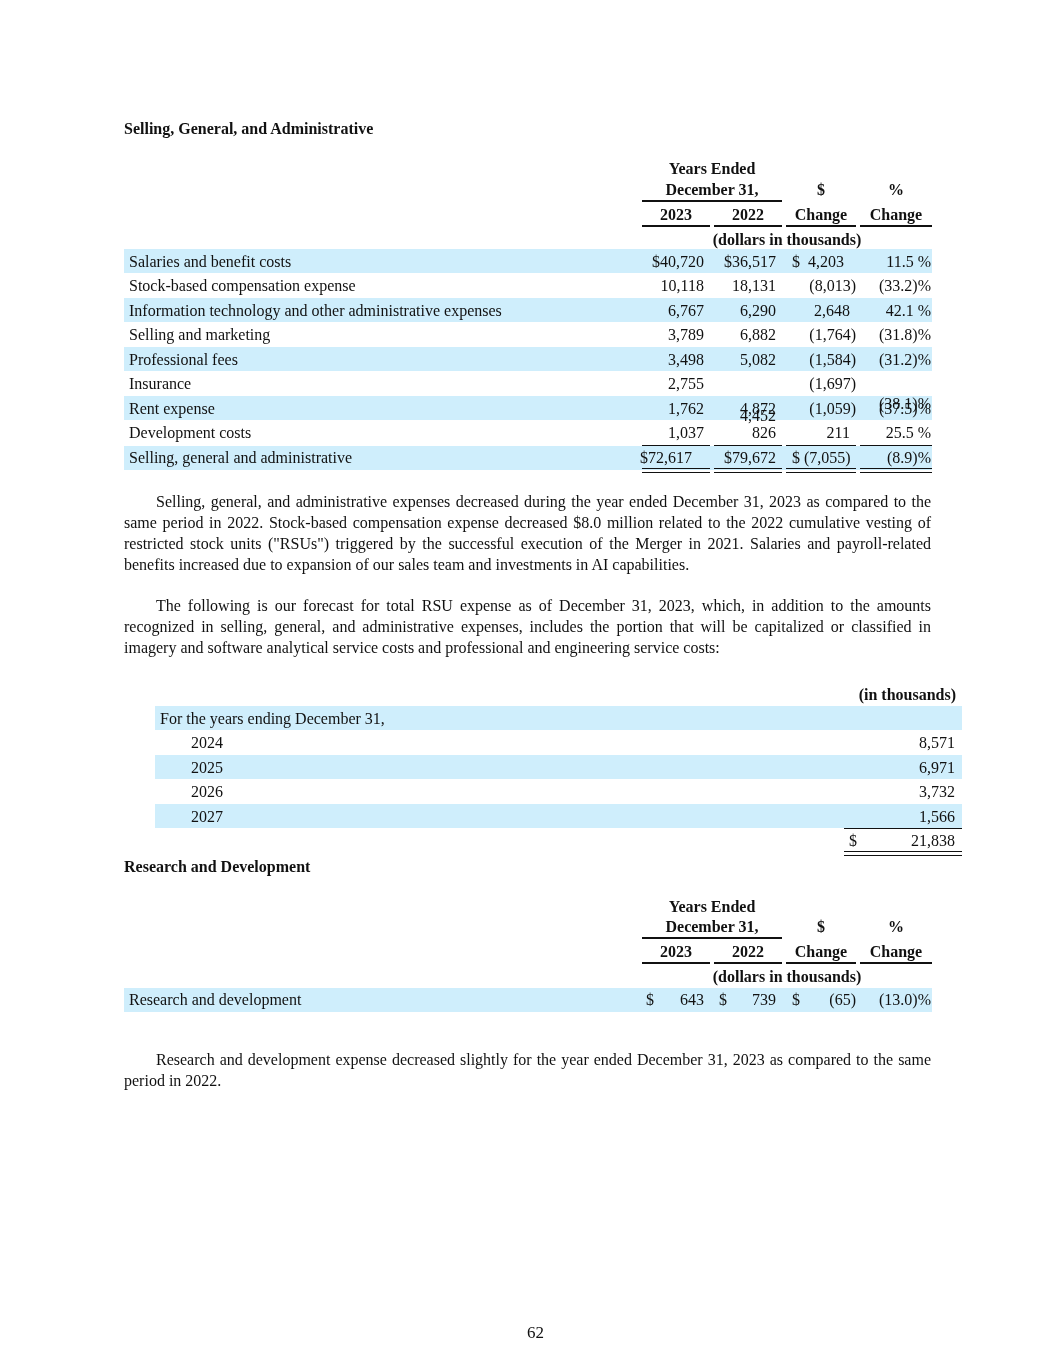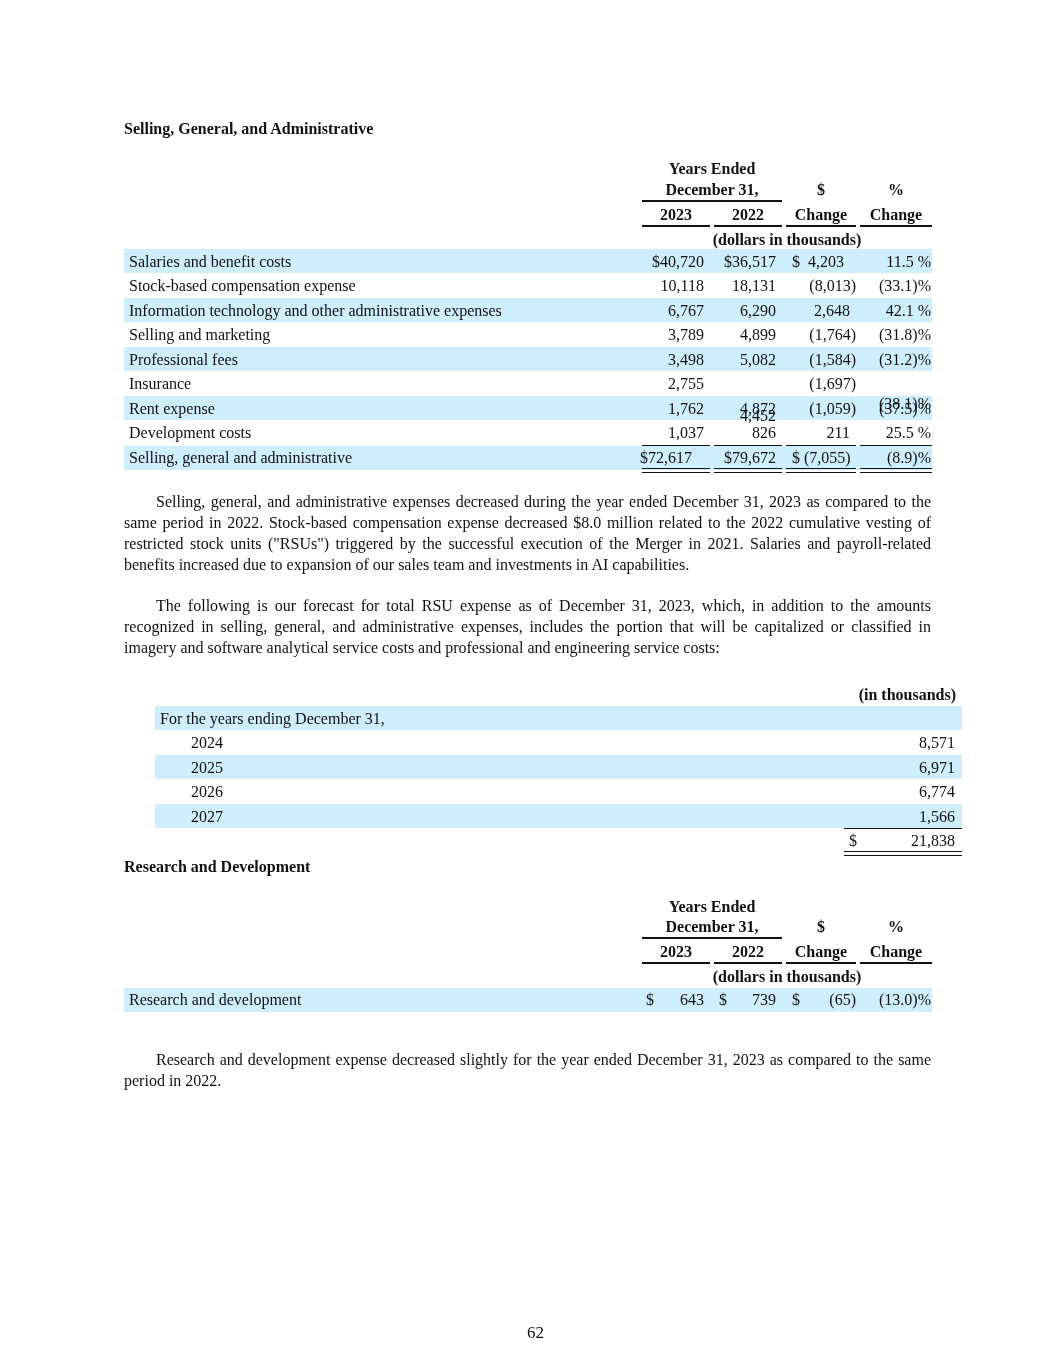--- a/index.html
+++ b/index.html
@@ -58,35 +58,35 @@
     <div class="cell r" style="left:714px; width:62px; top:250px;">$36,517</div>
     <div class="cell" style="left:792px; width:60px; top:250px; white-space:pre;">$  4,203</div>
     <div class="cell r" style="left:860px; width:71px; top:250px;">11.5 %</div>
   </div>
 
   <div>
     <div class="cell" style="left:129px; top:274px;">Stock-based compensation expense</div>
     <div class="cell r" style="left:642px; width:62px; top:274px;">10,118</div>
     <div class="cell r" style="left:714px; width:62px; top:274px;">18,131</div>
     <div class="cell r" style="left:786px; width:70px; top:274px;">(8,013)</div>
-    <div class="cell r" style="left:860px; width:71px; top:274px;">(33.1)%</div>
+    <div class="cell r" style="left:860px; width:71px; top:274px;">(33.2)%</div>
   </div>
 
   <div>
     <div class="cell" style="left:129px; top:299px;">Information technology and other administrative expenses</div>
     <div class="cell r" style="left:642px; width:62px; top:299px;">6,767</div>
     <div class="cell r" style="left:714px; width:62px; top:299px;">6,290</div>
     <div class="cell r" style="left:786px; width:64px; top:299px;">2,648</div>
     <div class="cell r" style="left:860px; width:71px; top:299px;">42.1 %</div>
   </div>
 
   <div>
     <div class="cell" style="left:129px; top:323px;">Selling and marketing</div>
     <div class="cell r" style="left:642px; width:62px; top:323px;">3,789</div>
-    <div class="cell r" style="left:714px; width:62px; top:323px;">4,899</div>
+    <div class="cell r" style="left:714px; width:62px; top:323px;">6,882</div>
     <div class="cell r" style="left:786px; width:70px; top:323px;">(1,764)</div>
     <div class="cell r" style="left:860px; width:71px; top:323px;">(31.8)%</div>
   </div>
 
   <div>
     <div class="cell" style="left:129px; top:348px;">Professional fees</div>
     <div class="cell r" style="left:642px; width:62px; top:348px;">3,498</div>
     <div class="cell r" style="left:714px; width:62px; top:348px;">5,082</div>
     <div class="cell r" style="left:786px; width:70px; top:348px;">(1,584)</div>
     <div class="cell r" style="left:860px; width:71px; top:348px;">(31.2)%</div>
@@ -147,21 +147,21 @@
   <div>
     <div class="cell" style="left:191px; top:731px;">2024</div>
     <div class="cell r" style="left:846px; width:109px; top:731px;">8,571</div>
   </div>
   <div>
     <div class="cell" style="left:191px; top:756px;">2025</div>
     <div class="cell r" style="left:846px; width:109px; top:756px;">6,971</div>
   </div>
   <div>
     <div class="cell" style="left:191px; top:780px;">2026</div>
-    <div class="cell r" style="left:846px; width:109px; top:780px;">6,774</div>
+    <div class="cell r" style="left:846px; width:109px; top:780px;">3,732</div>
   </div>
   <div>
     <div class="cell" style="left:191px; top:805px;font-family:Liberation Serif, serif;">2027</div>
     <div class="cell r" style="left:846px; width:109px; top:805px;">1,566</div>
   </div>
   <div class="uline" style="left:844px; width:118px; top:828px; border-top-width:1.5px;"></div>
   <div>
     <div class="cell" style="left:849px; top:829px;">$</div>
     <div class="cell r" style="left:870px; width:85px; top:829px;">21,838</div>
   </div>

